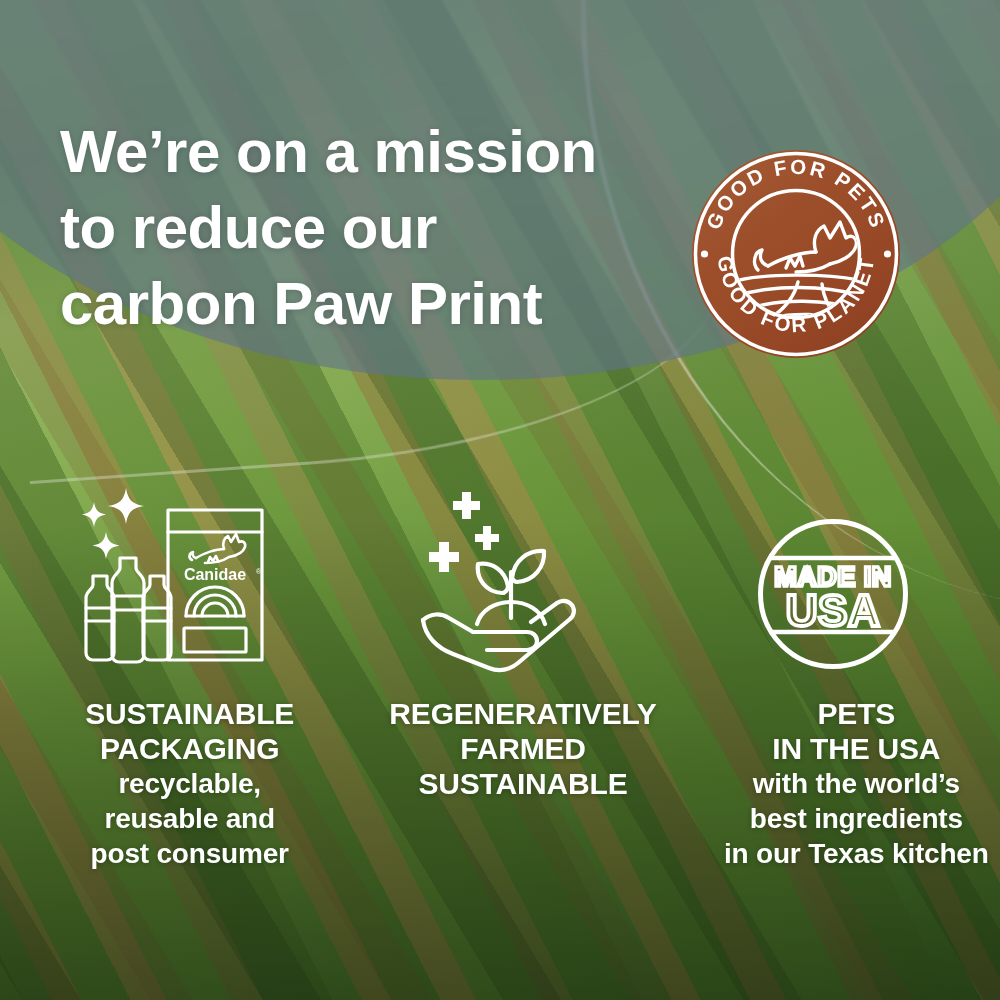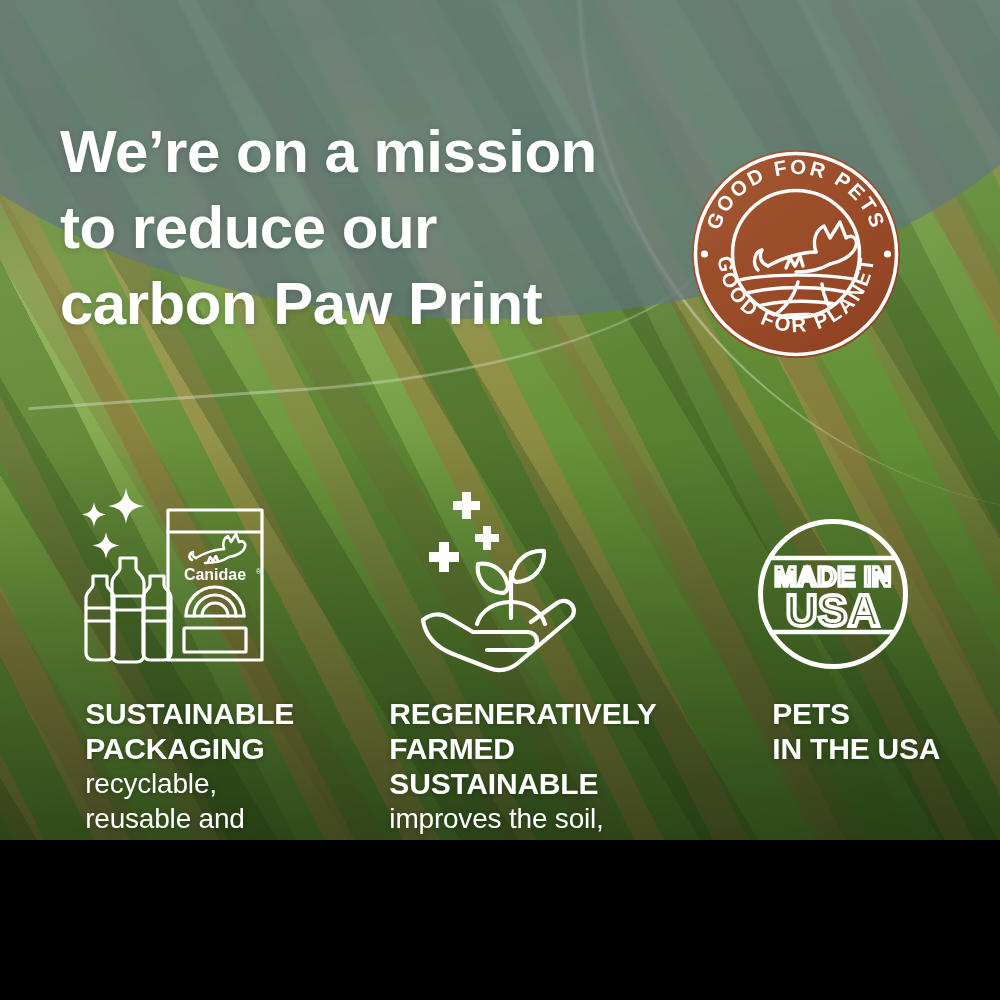--- a/index.html
+++ b/index.html
@@ -6,21 +6,21 @@
   html, body {
     margin: 0;
     padding: 0;
     background: #000;
   }
   * { box-sizing: border-box; }
 
   #poster {
     position: relative;
     width: 1000px;
-    height: 840px;
+    height: 1000px;
     overflow: hidden;
     font-family: "Liberation Sans", sans-serif;
     background: #0f766e;
   }
 
   
   .bg-base {
     position: absolute; inset: 0;
     background:
       linear-gradient(160deg, #8fae5a 0%, #7fa64d 12%, #9ab963 24%, #86ac52 38%, #6f9a41 52%, #5e8a35 70%, #4b7a2c 88%, #3f6b25 100%);
@@ -152,35 +152,35 @@
   .feature-art {
     height: 200px;
     display: flex;
     align-items: flex-end;
     justify-content: center;
   }
   .feature-art svg { display: block; overflow: visible; }
 
   .feature-text {
     margin-top: 26px;
-    text-align: left;
+    text-align: center;
     color: #fff;
     text-shadow: 0 1px 5px rgba(10,25,5,0.35);
     margin-left: 46px;
   }
   .feature-title {
     font-size: 30px;
     font-weight: 700;
     line-height: 35px;
     letter-spacing: -0.2px;
     white-space: pre-line;
   }
   .feature-body {
     font-size: 28px;
-    font-weight: 400;
+    font-weight: 700;
     line-height: 35px;
     letter-spacing: -0.2px;
     white-space: pre-line;
   }
 </style>
 </head>
 <body>
 
 <div id="poster">
 
@@ -334,22 +334,20 @@
             <path d="M18 140 c2 16 14 28 30 34 l36 14 c10 4 21 2 29 -5 l52 -44
                      c5 -4 5 -11 1 -15 c-4 -4 -10 -4 -14 -1 l-26 19"></path>
             <path d="M68 152 h54 c6 0 10 4 10 9 c0 5 -4 9 -10 9 H82"></path>
           </g>
         </svg>
       </div>
       <div class="feature-text">
         <div class="feature-title">REGENERATIVELY
 FARMED
 SUSTAINABLE</div>
-        <div class="feature-body">improves the soil,
-nourishes pets</div>
       </div>
     </div>
 
     <div class="feature">
       <div class="feature-art">
         <svg width="152" height="152" viewBox="0 0 152 152" aria-hidden="true">
           <defs>
             <mask id="usaMask">
 
               <rect x="0" y="0" width="152" height="152" fill="black"></rect>
@@ -377,17 +375,20 @@
 
           <g clip-path="url(#usaCircleClip)">
             <text x="76" y="68" text-anchor="middle" fill="none" stroke="#ffffff" stroke-width="3.4" font-family="Liberation Sans, sans-serif" font-size="27" font-weight="700" letter-spacing="0.5">MADE IN</text>
             <text x="76" y="108" text-anchor="middle" fill="none" stroke="#ffffff" stroke-width="3.8" font-family="Liberation Sans, sans-serif" font-size="44" font-weight="700" letter-spacing="0.5">USA</text>
           </g>
         </svg>
       </div>
       <div class="feature-text">
         <div class="feature-title">PETS
 IN THE USA</div>
+        <div class="feature-body">with the world’s
+best ingredients
+in our Texas kitchen</div>
       </div>
     </div>
 
   </div>
 </div>
 
 </body></html>

